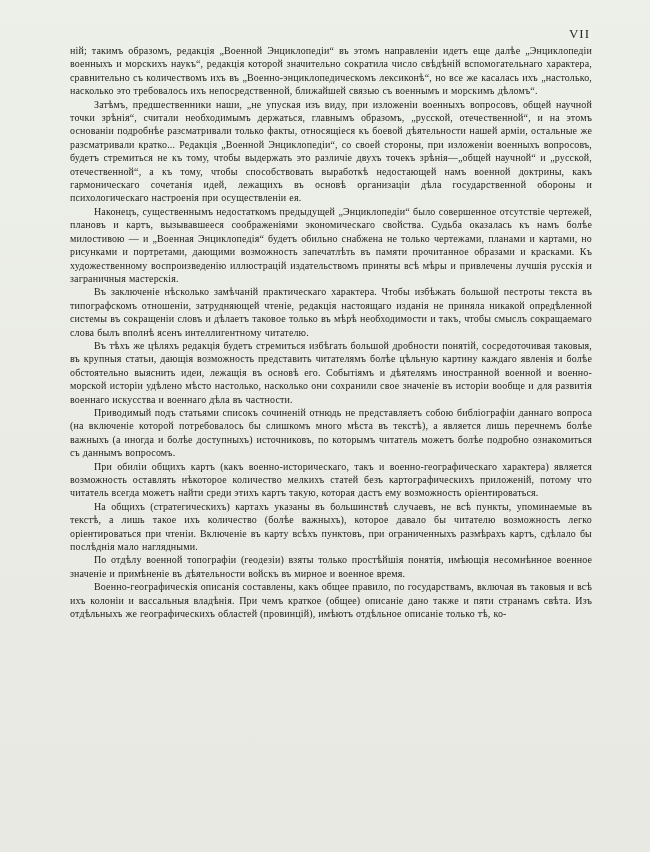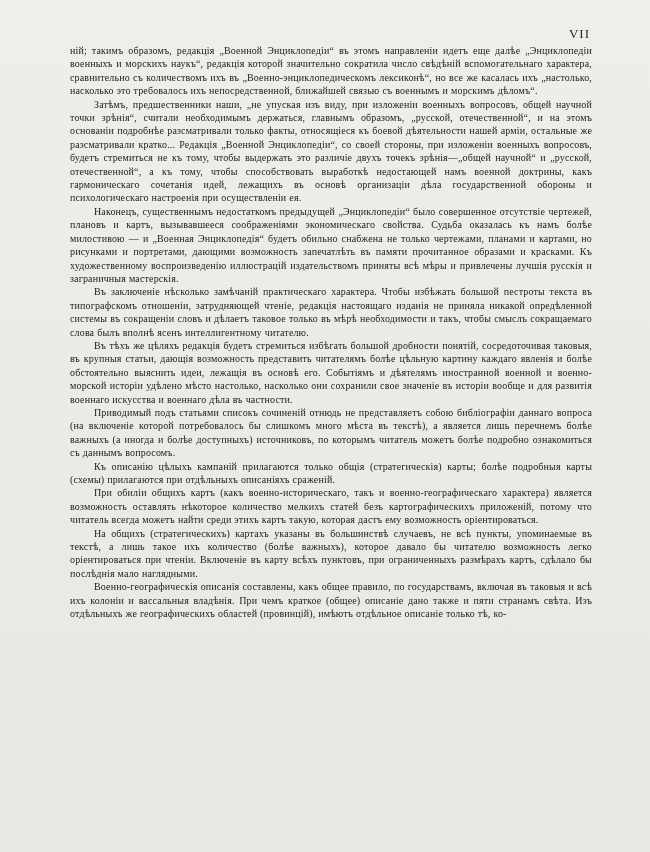--- a/index.html
+++ b/index.html
@@ -52,18 +52,18 @@
 <div class="page">
   <div class="page-number">VII</div>
 
   <div class="text-block">
     <p class="noindent">ній; такимъ образомъ, редакція „Военной Энциклопедіи“ въ этомъ направленіи идетъ еще далѣе „Энциклопедіи военныхъ и морскихъ наукъ“, редакція которой значительно сократила число свѣдѣній вспомогательнаго характера, сравнительно съ количествомъ ихъ въ „Военно-энциклопедическомъ лексиконѣ“, но все же касалась ихъ „настолько, насколько это требовалось ихъ непосредственной, ближайшей связью съ военнымъ и морскимъ дѣломъ“.</p>
     <p>Затѣмъ, предшественники наши, „не упуская изъ виду, при изложеніи военныхъ вопросовъ, общей научной точки зрѣнія“, считали необходимымъ держаться, главнымъ образомъ, „русской, отечественной“, и на этомъ основаніи подробнѣе разсматривали только факты, относящіеся къ боевой дѣятельности нашей арміи, остальные же разсматривали кратко... Редакція „Военной Энциклопедіи“, со своей стороны, при изложеніи военныхъ вопросовъ, будетъ стремиться не къ тому, чтобы выдержать это различіе двухъ точекъ зрѣнія—„общей научной“ и „русской, отечественной“, а къ тому, чтобы способствовать выработкѣ недостающей намъ военной доктрины, какъ гармоническаго сочетанія идей, лежащихъ въ основѣ организаціи дѣла государственной обороны и психологическаго настроенія при осуществленіи ея.</p>
     <p>Наконецъ, существеннымъ недостаткомъ предыдущей „Энциклопедіи“ было совершенное отсутствіе чертежей, плановъ и картъ, вызывавшееся соображеніями экономическаго свойства. Судьба оказалась къ намъ болѣе милостивою — и „Военная Энциклопедія“ будетъ обильно снабжена не только чертежами, планами и картами, но рисунками и портретами, дающими возможность запечатлѣть въ памяти прочитанное образами и красками. Къ художественному воспроизведенію иллюстрацій издательствомъ приняты всѣ мѣры и привлечены лучшія русскія и заграничныя мастерскія.</p>
     <p>Въ заключеніе нѣсколько замѣчаній практическаго характера. Чтобы избѣжать большой пестроты текста въ типографскомъ отношеніи, затрудняющей чтеніе, редакція настоящаго изданія не приняла никакой опредѣленной системы въ сокращеніи словъ и дѣлаетъ таковое только въ мѣрѣ необходимости и такъ, чтобы смыслъ сокращаемаго слова былъ вполнѣ ясенъ интеллигентному читателю.</p>
     <p>Въ тѣхъ же цѣляхъ редакція будетъ стремиться избѣгать большой дробности понятій, сосредоточивая таковыя, въ крупныя статьи, дающія возможность представить читателямъ болѣе цѣльную картину каждаго явленія и болѣе обстоятельно выяснить идеи, лежащія въ основѣ его. Событіямъ и дѣятелямъ иностранной военной и военно-морской исторіи удѣлено мѣсто настолько, насколько они сохранили свое значеніе въ исторіи вообще и для развитія военнаго искусства и военнаго дѣла въ частности.</p>
     <p>Приводимый подъ статьями списокъ сочиненій отнюдь не представляетъ собою библіографіи даннаго вопроса (на включеніе которой потребовалось бы слишкомъ много мѣста въ текстѣ), а является лишь перечнемъ болѣе важныхъ (а иногда и болѣе доступныхъ) источниковъ, по которымъ читатель можетъ болѣе подробно ознакомиться съ даннымъ вопросомъ.</p>
-    <p>Къ описанію цѣлыхъ кампаній прилагаются только общія (стратегическія) карты; болѣе подробныя карты (схемы) прилагаются при отдѣльныхъ описаніяхъ сраженій.</p>
     <p>При обиліи общихъ картъ (какъ военно-историческаго, такъ и военно-географическаго характера) является возможность оставлять нѣкоторое количество мелкихъ статей безъ картографическихъ приложеній, потому что читатель всегда можетъ найти среди этихъ картъ такую, которая дастъ ему возможность оріентироваться.</p>
     <p>На общихъ (стратегическихъ) картахъ указаны въ большинствѣ случаевъ, не всѣ пункты, упоминаемые въ текстѣ, а лишь такое ихъ количество (болѣе важныхъ), которое давало бы читателю возможность легко оріентироваться при чтеніи. Включеніе въ карту всѣхъ пунктовъ, при ограниченныхъ размѣрахъ картъ, сдѣлало бы послѣднія мало наглядными.</p>
+    <p>По отдѣлу военной топографіи (геодезіи) взяты только простѣйшія понятія, имѣющія несомнѣнное военное значеніе и примѣненіе въ дѣятельности войскъ въ мирное и военное время.</p>
     <p>Военно-географическія описанія составлены, какъ общее правило, по государствамъ, включая въ таковыя и всѣ ихъ колоніи и вассальныя владѣнія. При чемъ краткое (общее) описаніе дано также и пяти странамъ свѣта. Изъ отдѣльныхъ же географическихъ областей (провинцій), имѣютъ отдѣльное описаніе только тѣ, ко-</p>
   </div>
 </div>
 
 </body></html>

